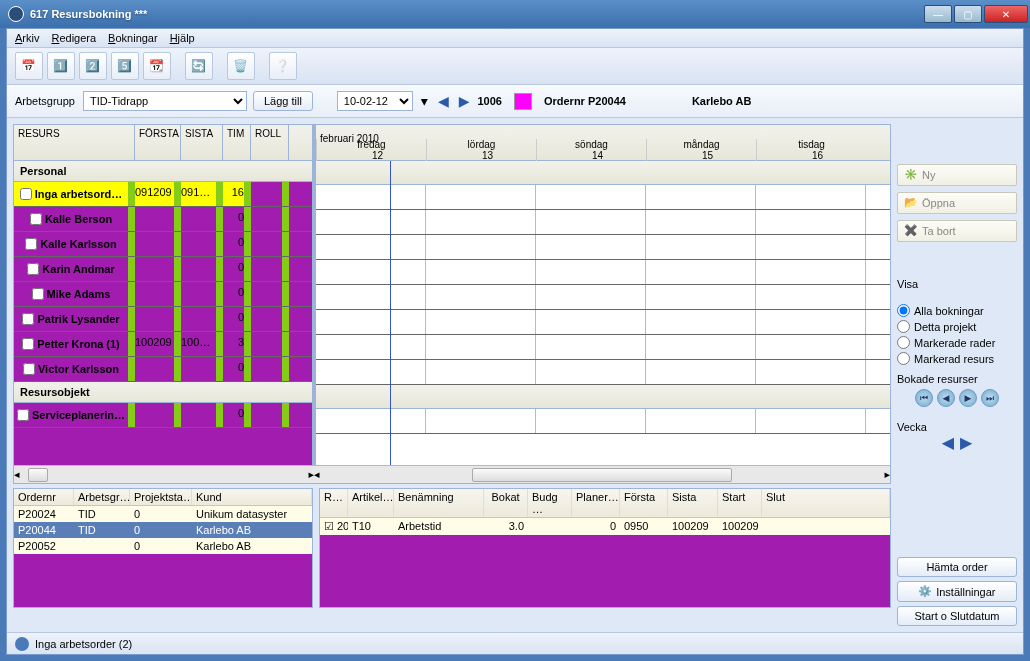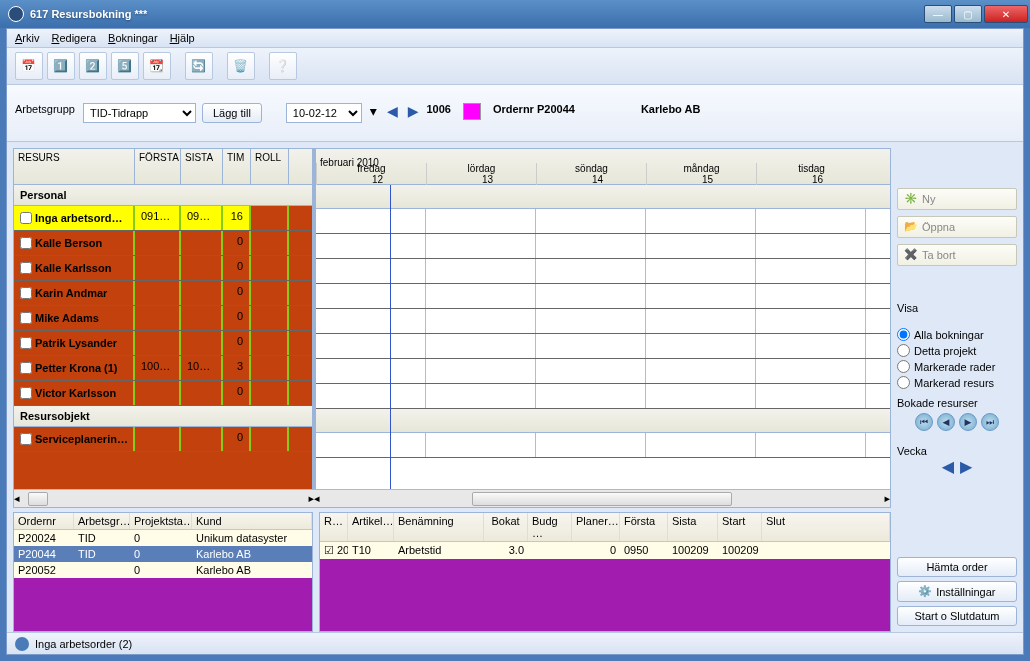--- a/index.html
+++ b/index.html
@@ -11,44 +11,44 @@
 .win-btns { display:flex; gap:2px; }
 .win-btns div { width:28px; height:18px; border:1px solid #2a4d7a; border-radius:2px; background:linear-gradient(#cde,#9bc); display:flex; align-items:center; justify-content:center; font-size:10px; }
 .win-btns .close { background:linear-gradient(#e66,#c22); color:#fff; width:44px; }
 .client { flex:1; background:#dfe8f6; border:1px solid #7a9acc; margin:0 6px 6px 6px; display:flex; flex-direction:column; }
 .menubar { background:linear-gradient(#eef3fb,#d8e3f3); border-bottom:1px solid #b8c8e0; padding:3px 8px; display:flex; gap:12px; }
 .menubar span { cursor:default; }
 .menubar span u { text-decoration:underline; }
 .toolbar { background:linear-gradient(#eef3fb,#d8e3f3); border-bottom:1px solid #b8c8e0; padding:4px 8px; display:flex; gap:4px; align-items:center; }
 .tool-btn { width:28px; height:28px; border:1px solid #b8c8e0; background:linear-gradient(#fff,#e8eef8); border-radius:2px; display:flex; align-items:center; justify-content:center; font-size:12px; }
 .tool-sep { width:6px; }
-.filterbar { background:linear-gradient(#f7faff,#e8eef8); border-bottom:1px solid #b8c8e0; padding:18px 8px; display:flex; align-items:flex-start; gap:6px; }
+.filterbar { background:linear-gradient(#f7faff,#e8eef8); border-bottom:1px solid #b8c8e0; padding:6px 8px; display:flex; align-items:center; gap:6px; }
 .filterbar label { margin-right:2px; }
 .filterbar select,.filterbar input[type=text] { border:1px solid #9cb4d8; background:#fff; font:inherit; padding:1px 2px; height:20px; }
 .btn { border:1px solid #9cb4d8; background:linear-gradient(#fff,#e4ecf7); border-radius:3px; padding:2px 10px; font:inherit; height:20px; }
 .arrow-btn { border:none; background:none; padding:0 2px; font-size:14px; cursor:pointer; }
 .arrow-btn.blue { color:#2a5aa8; }
 .arrow-btn.blue.prev::before{content:"◀";}
 .arrow-btn.blue.next::before{content:"▶";}
 .colorbox { width:18px; height:17px; background:#ff00ff; border:1px solid #999; margin-left:6px; }
 .ordinfo { font-weight:bold; margin-left:6px; }
 .custinfo { font-weight:bold; margin-left:60px; }
 .body-row { flex:1; display:flex; padding:6px 6px 0 6px; gap:6px; min-height:0; }
 .left-col { flex:1; display:flex; flex-direction:column; min-width:0; }
 .right-col { width:120px; display:flex; flex-direction:column; gap:6px; padding-top:40px; }
-.grid-wrap { border:1px solid #9cb4d8; background:#c2410c; display:flex; flex-direction:column; height:360px; }
+.grid-wrap { border:1px solid #9cb4d8; background:#a21caf; display:flex; flex-direction:column; height:360px; }
 .grid-top { flex:1; display:flex; min-height:0; }
 .res-table { width:300px; border-right:2px solid #9cb4d8; display:flex; flex-direction:column; }
 .res-head { display:flex; background:linear-gradient(#f2f2ec,#e6e6d8); border-bottom:1px solid #9cb4d8; height:36px; }
 .res-head div { padding:3px 4px; border-right:1px solid #9cb4d8; display:flex; align-items:flex-start; font-size:10px; overflow:hidden; }
 .rh-resurs{width:121px;} .rh-forsta{width:46px;} .rh-sista{width:42px;} .rh-tim{width:28px;} .rh-roll{width:38px;}
 .res-body{flex:1; overflow:hidden;}
 .res-group{background:linear-gradient(#f2f2ec,#e6e6d8); padding:4px 6px; font-weight:bold; border-bottom:1px solid #9cb4d8;}
 .res-row{display:flex; height:25px; border-bottom:1px solid #666;}
-.res-row div{border-right:2px solid #84cc16; padding:4px 6px; overflow:hidden; white-space:nowrap; text-overflow:ellipsis;}
+.res-row div{border-right:7px solid #84cc16; padding:4px 0; overflow:hidden; white-space:nowrap; text-overflow:ellipsis;justify-content:center;}
 .res-row .c1{width:121px; display:flex; align-items:center; gap:3px;}
 .res-row .c1 input{width:12px;height:12px;}
 .res-row .c2{width:46px;text-align:left;} .res-row .c3{width:42px;} .res-row .c4{width:28px;text-align:right;} .res-row .c5{width:38px;}
 .res-row.hl .c1,.res-row.hl .c2,.res-row.hl .c3,.res-row.hl .c4{background:#ffff00;}
 .gantt{flex:1; display:flex; flex-direction:column; border-left:2px solid #9cb4d8; min-width:0;}
 .gantt-head{height:36px; background:linear-gradient(#f2f2ec,#e6e6d8); border-bottom:1px solid #9cb4d8; position:relative; font-size:10px;}
 .gantt-head .month{position:absolute; left:4px; top:8px;}
 .gantt-head .day{position:absolute; top:14px; width:110px; text-align:center; border-left:1px solid #ccc; height:22px;}
 .gantt-head .day .num{display:block; font-size:10px;padding-left:12px;}
 .gantt-body{flex:1; position:relative; background:#fff;}
@@ -112,21 +112,21 @@
       <div class="tool-sep"></div>
       <div class="tool-btn">🔄</div>
       <div class="tool-sep"></div>
       <div class="tool-btn">🗑️</div>
       <div class="tool-sep"></div>
       <div class="tool-btn">❔</div>
     </div>
 
     <div class="filterbar">
       <label>Arbetsgrupp</label>
-      <select style="width:113px"><option>TID-Tidrapp</option></select>
+      <select style="width:164px"><option>TID-Tidrapp</option></select>
       <button class="btn">Lägg till</button>
       <div style="width:12px"></div>
       <select style="width:76px"><option>10-02-12</option></select>
       <button class="arrow-btn">▾</button>
       <button class="arrow-btn blue prev"></button>
       <button class="arrow-btn blue next"></button>
       <b>1006</b>
       <div class="colorbox"></div>
       <span class="ordinfo">Ordernr P20044</span>
       <span class="custinfo">Karlebo AB</span>

